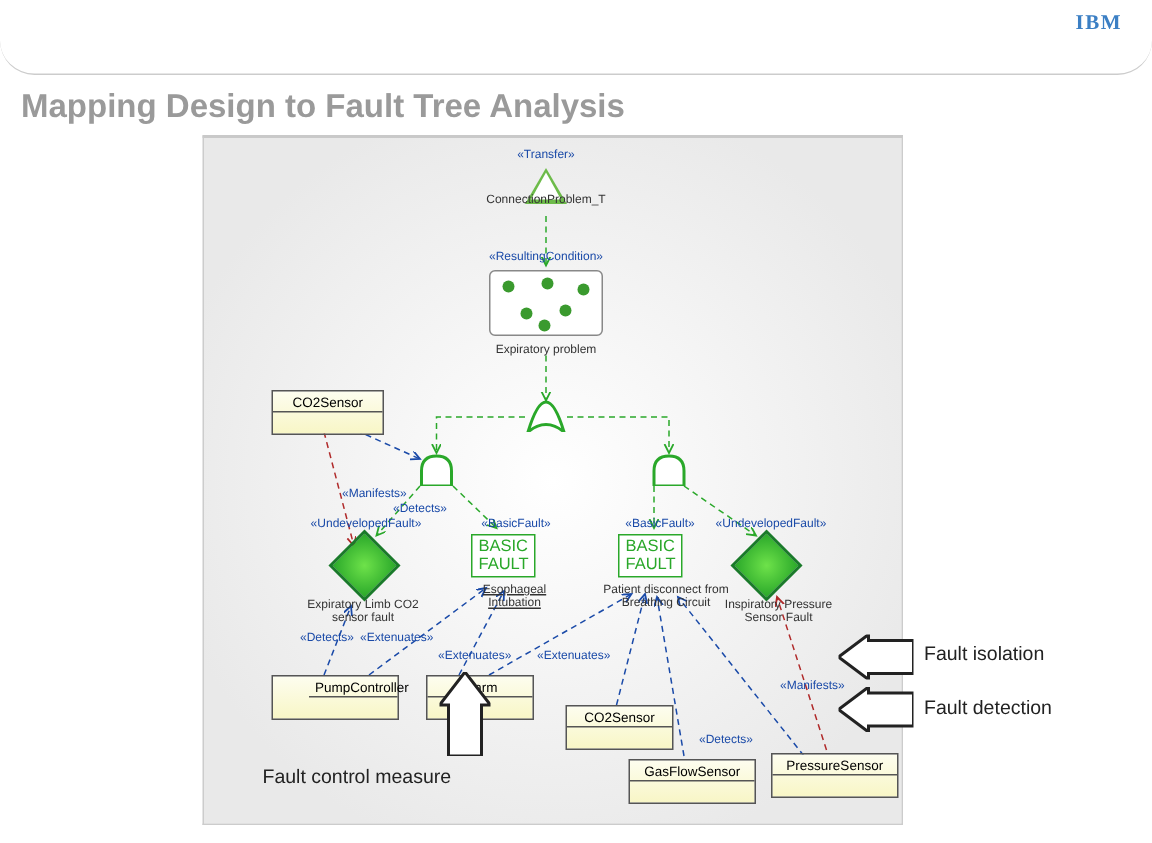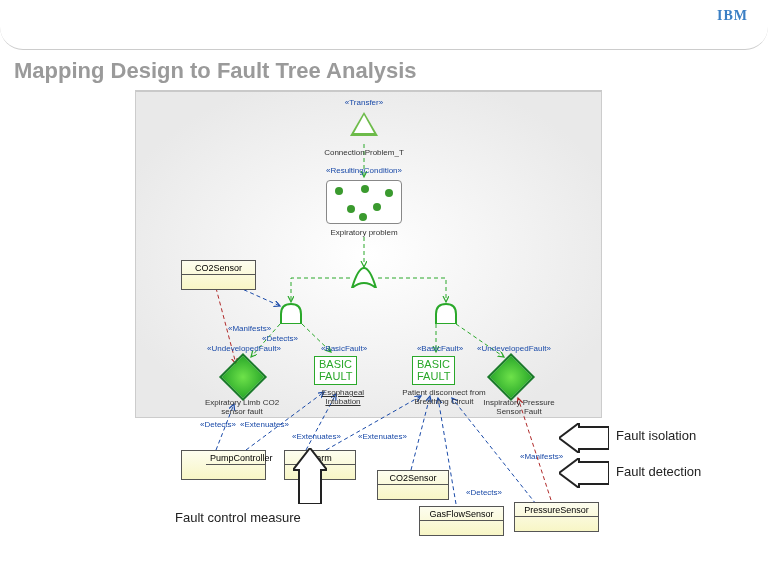--- a/index.html
+++ b/index.html
@@ -33,21 +33,21 @@
     top: 58px;
     font-size: 22px;
     color: #9a9a9a;
     font-weight: bold;
   }
   .diagram-frame {
     position: absolute;
     left: 135px;
     top: 90px;
     width: 467px;
-    height: 328px;
+    height: 460px;
     border: 1px solid #ccc;
     border-top: 2px solid #c9c9c9;
     background: radial-gradient(ellipse at center, #fff 0%, #e9e9e9 80%);
   }
   .node-label {
     position: absolute;
     font-size: 8px;
     color: #333;
     text-align: center;
   }
@@ -191,21 +191,21 @@
 
     <path d="M320,412 L302,306" fill="none" stroke="#1a4aa8" stroke-dasharray="4,3" marker-end="url(#arrblue)"></path>
 
     <path d="M400,412 L316,306" fill="none" stroke="#1a4aa8" stroke-dasharray="4,3" marker-end="url(#arrblue)"></path>
 
     <path d="M415,408 L382,306" fill="none" stroke="#b02a2a" stroke-dasharray="4,3" marker-end="url(#arrred)"></path>
   </svg>
 
   <div class="stereo" style="left:200px; top:6px; width:56px;">«Transfer»</div>
   <div class="triangle-transfer" style="left:214px; top:20px;"></div>
-  <div class="node-label" style="left:172px; top:56px; width:112px;">ConnectionProblem_T</div>
+  <div class="node-label" style="left:172px; top:36px; width:112px;">ConnectionProblem_T</div>
 
   <div class="stereo" style="left:182px; top:74px; width:92px;">«ResultingCondition»</div>
   <div class="ellipse-box" style="left:190px; top:88px; width:76px; height:44px;">
     <div class="dot" style="left:8px; top:6px;"></div>
     <div class="dot" style="left:34px; top:4px;"></div>
     <div class="dot" style="left:58px; top:8px;"></div>
     <div class="dot" style="left:20px; top:24px;"></div>
     <div class="dot" style="left:46px; top:22px;"></div>
     <div class="dot" style="left:32px; top:32px;"></div>
   </div>

